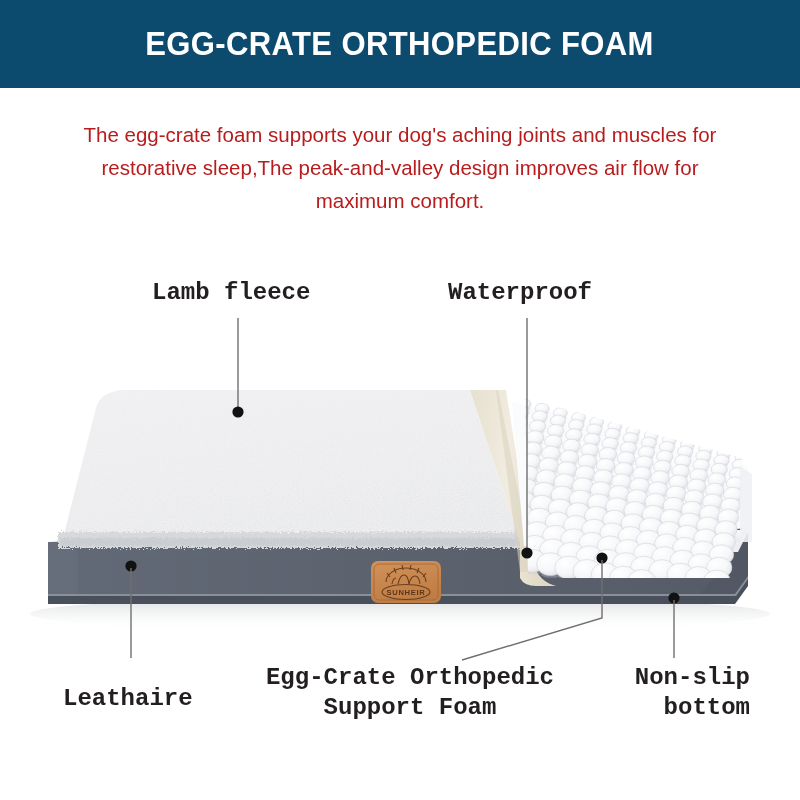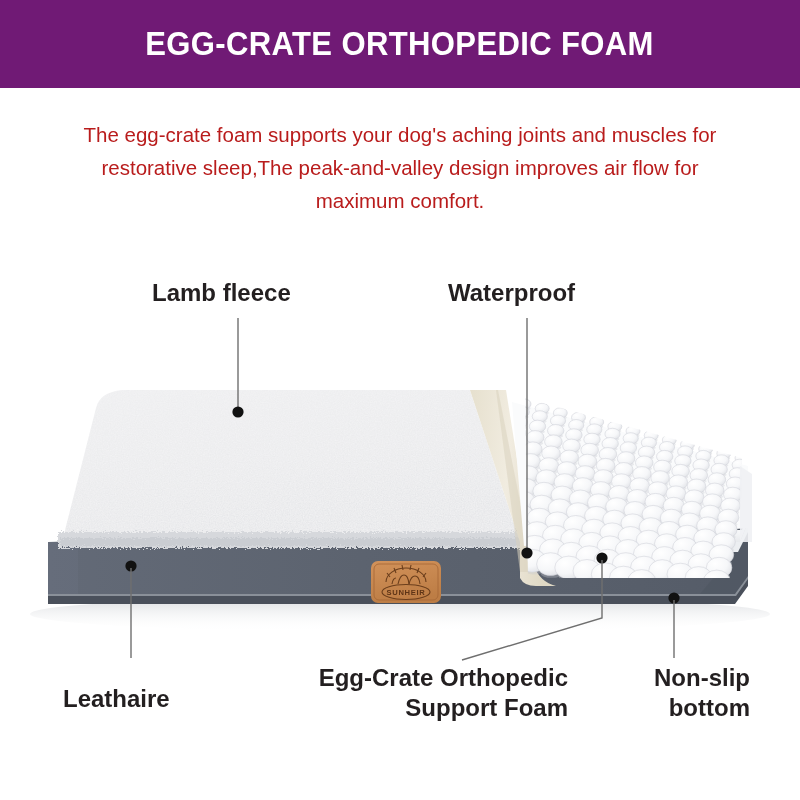--- a/index.html
+++ b/index.html
@@ -22,21 +22,21 @@
     overflow: hidden;
   }
 
   
   #header-banner {
     position: absolute;
     left: 0;
     top: 0;
     width: 800px;
     height: 88px;
-    background: #701a75;
+    background: #0c4a6e;
     display: flex;
     align-items: center;
     justify-content: center;
   }
   #header-title {
     color: #ffffff;
     font-family: "Liberation Sans", sans-serif;
     font-weight: bold;
     font-size: 33px;
     letter-spacing: 0.4px;
@@ -55,31 +55,31 @@
     color: #b91c1c;
     font-size: 20.5px;
     line-height: 33px;
     font-family: "Liberation Sans", sans-serif;
     font-weight: normal;
   }
 
   
   .callout-label {
     position: absolute;
-    font-family: Liberation Sans, sans-serif;
+    font-family: Liberation Mono, monospace;
     font-weight: bold;
     color: #231f20;
     font-size: 24px;
     line-height: 30px;
     white-space: pre-line;
   }
   #label-lamb-fleece  { left: 152px; top: 278px; }
   #label-waterproof   { left: 448px; top: 278px; }
   #label-leathaire    { left: 63px;  top: 684px; }
-  #label-eggcrate     { left: 228px; top: 663px; text-align: right; width: 340px; }
+  #label-eggcrate     { left: 240px; top: 663px; text-align: center; width: 340px; }
   #label-nonslip      { left: 598px; top: 663px; text-align: right; width: 152px; }
 
   
   #leader-svg {
     position: absolute;
     left: 0;
     top: 0;
     width: 800px;
     height: 800px;
     pointer-events: none;

